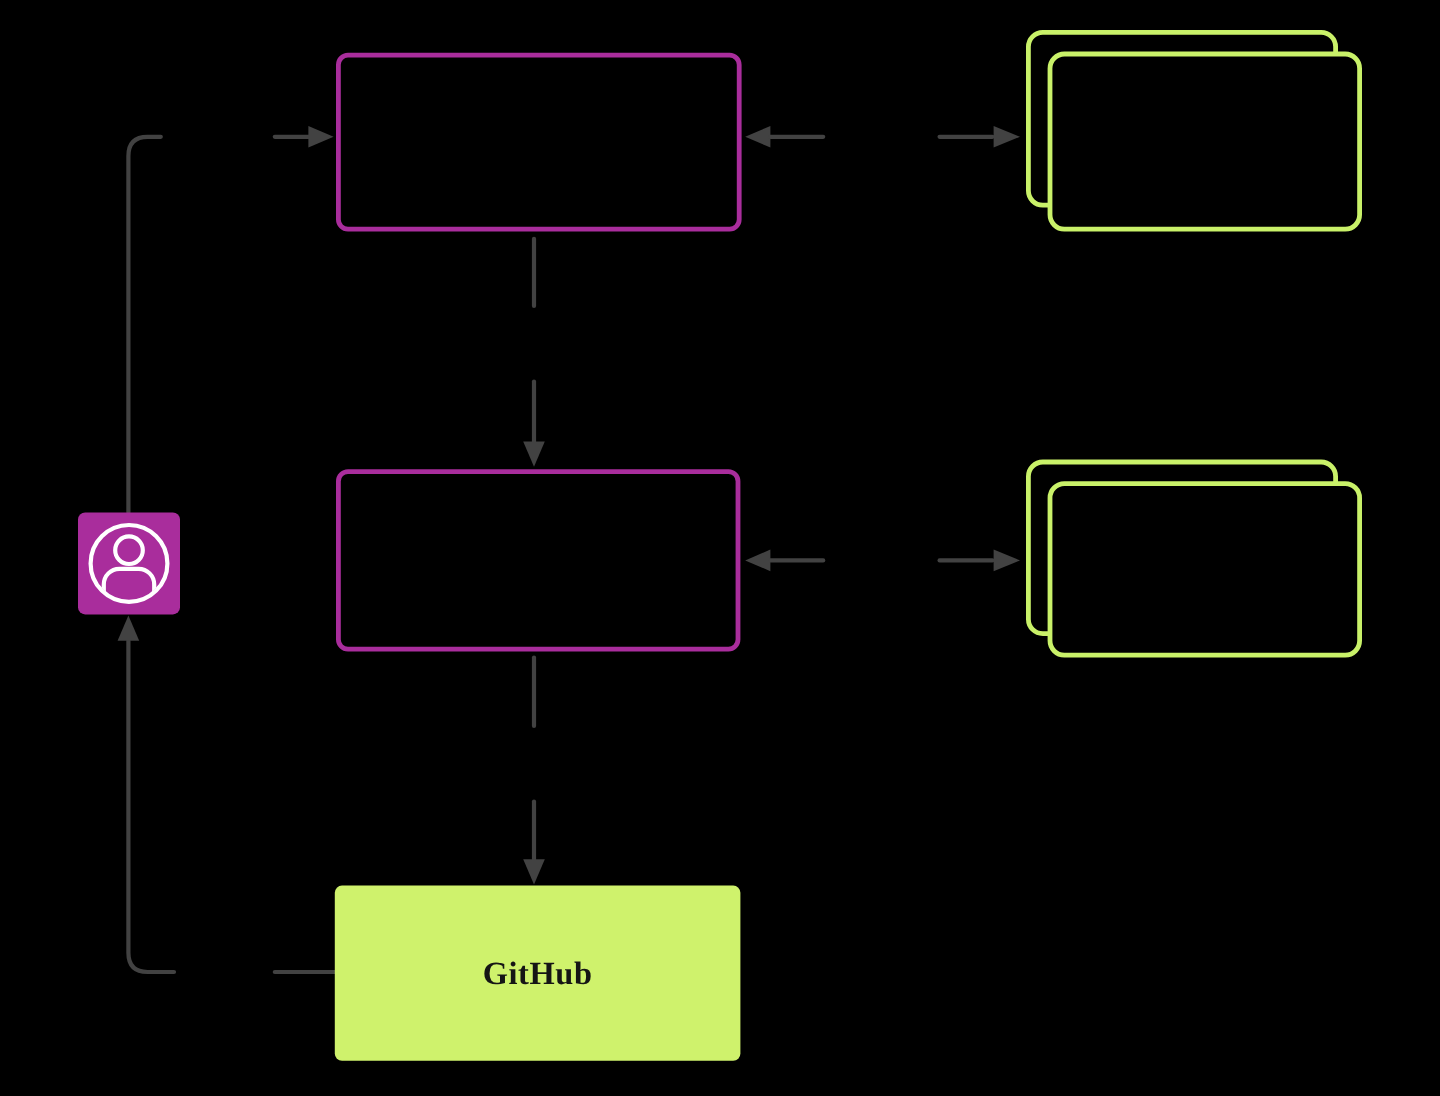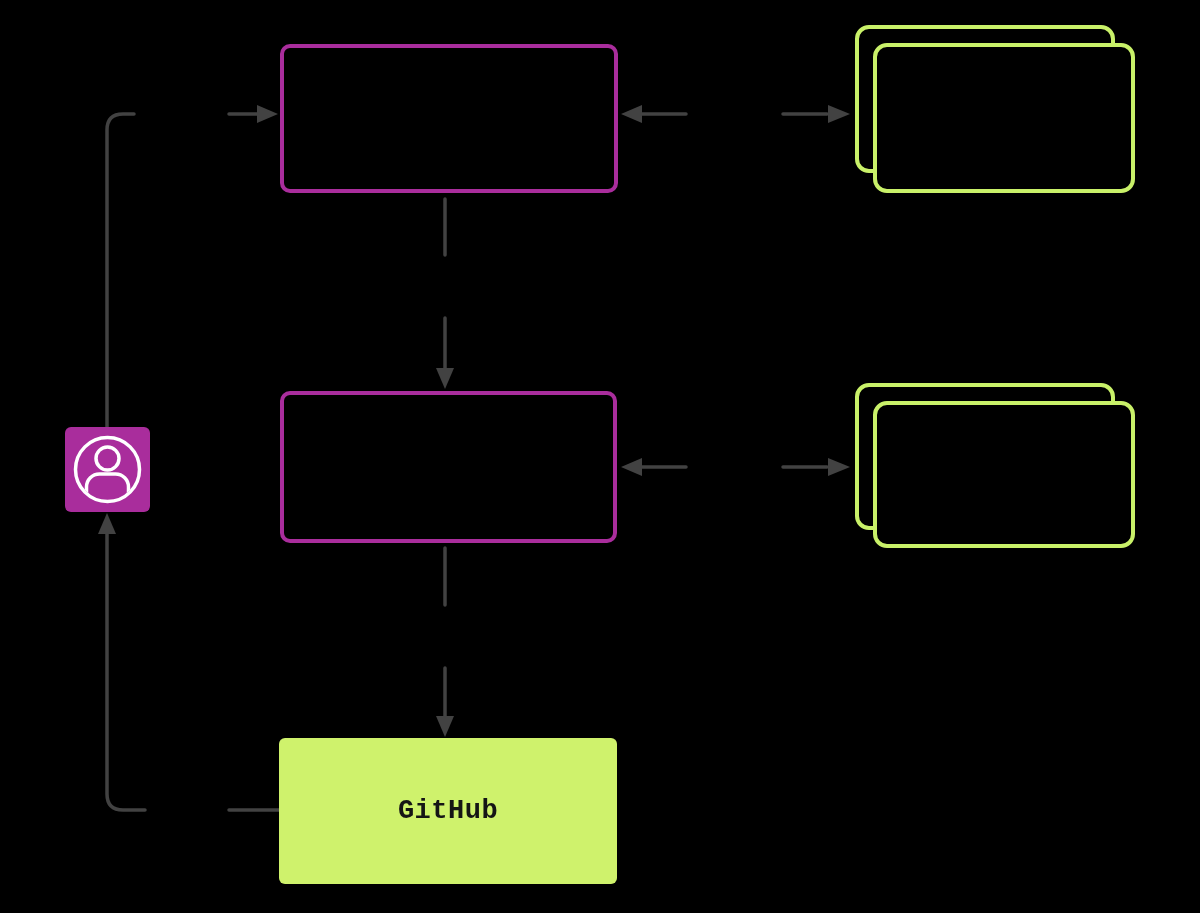--- a/index.html
+++ b/index.html
@@ -11,21 +11,21 @@
     --icon_stroke:#FFFFFF;
     --label_text:#151515;
   }
   *{margin:0;padding:0;box-sizing:border-box;}
   html,body{background:var(--bg);}
   .canvas{
     position:relative;
     width:1200px;height:913px;
     background:var(--bg);
     overflow:hidden;
-    font-family:Liberation Mono, monospace;
+    font-family:Liberation Serif, serif;
   }
   .edges{position:absolute;left:0;top:0;width:1200px;height:913px;pointer-events:none;}
   .edge-line{stroke:var(--arrow);stroke-width:3.5;fill:none;stroke-linecap:round;}
   .edge-head{fill:var(--arrow);stroke:none;}
   .node{position:absolute;background:transparent;}
   .outlined-magenta{
     border:4px solid var(--magenta);
     border-radius:10px;
     background:var(--bg);
   }

